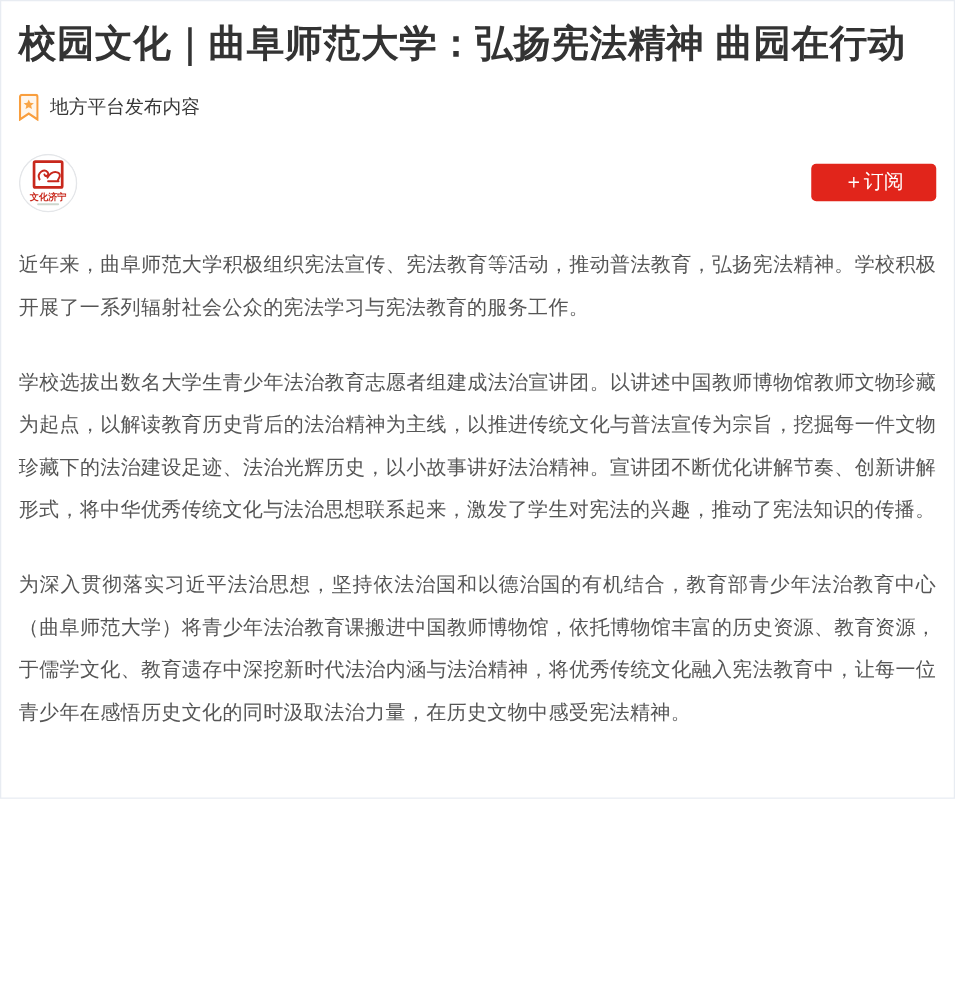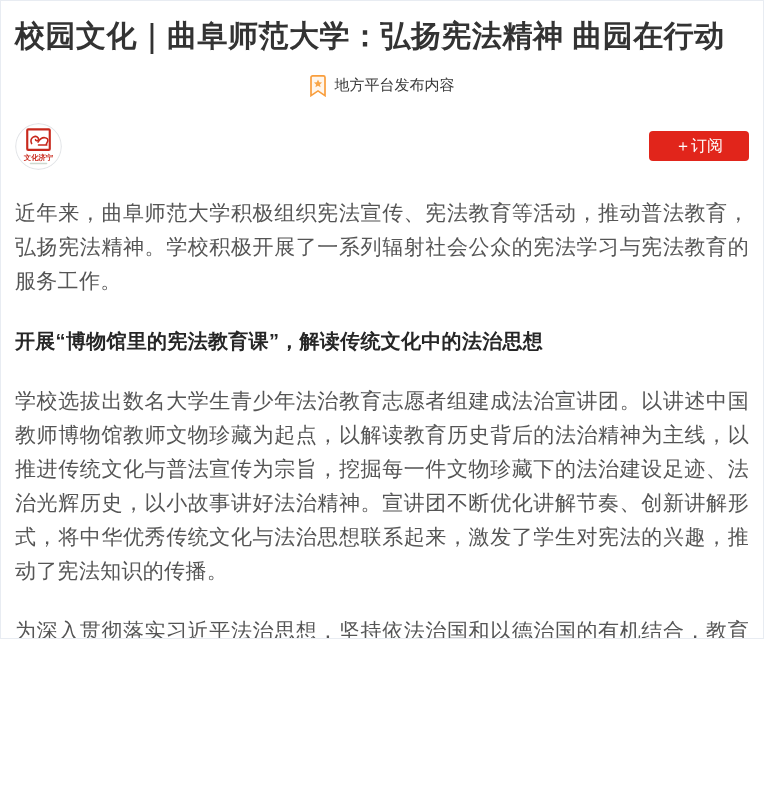--- a/index.html
+++ b/index.html
@@ -20,21 +20,20 @@
     font-size: 30px;
     line-height: 1.15;
     font-weight: 600;
     color: #333;
     letter-spacing: 0.5px;
   }
   .badge-row {
     margin-top: 21px;
     display: flex;
     align-items: center;
-    justify-content: center;
   }
   .badge-row .icon { width: 16px; height: 22px; flex: 0 0 auto; }
   .badge-label {
     margin-left: 9px;
     font-size: 15px;
     color: #383838;
   }
   .publisher-row {
     margin-top: 26px;
     display: flex;
@@ -68,21 +67,21 @@
     font-family: inherit;
     line-height: 1;
     height: 30px;
     min-width: 68px;
     padding: 0 26px;
     border-radius: 4px;
     cursor: pointer;
   }
   .article { margin-top: 4px; }
   .article p {
-    font-size: 21px;
+    font-size: 16px;
     line-height: 34px;
     color: #555;
     margin: 26px 0;
     text-align: justify;
     letter-spacing: 0.3px;
   }
   .article h2 {
     font-size: 20px;
     line-height: 30px;
     color: #262626;
@@ -113,18 +112,17 @@
       <path d="M17 21 q-2-4 1.5-6.5 q3-2 5 0.5 q1.5 2-0.5 3 q-1.5 0.6-2-1" fill="none" stroke="#c8281c" stroke-width="1.6" stroke-linecap="round"></path>
       <path d="M23.5 19.5 q3-5 7-4.5 q3.5 0.5 3 3.5 l-1.5 3 M24 22.5 h8.5" fill="none" stroke="#c8281c" stroke-width="1.6" stroke-linecap="round"></path>
       <text x="24" y="37.5" text-anchor="middle" font-size="7.5" fill="#c8281c" font-weight="700">文化济宁</text>
       <rect x="15" y="40.5" width="18" height="1.6" rx="0.8" fill="#cdd8cf"></rect>
     </svg>
     <button class="subscribe-btn">＋订阅</button>
   </div>
 
   <div class="article">
     <p>近年来，曲阜师范大学积极组织宪法宣传、宪法教育等活动，推动普法教育，弘扬宪法精神。学校积极开展了一系列辐射社会公众的宪法学习与宪法教育的服务工作。</p>
-    <h2>开展“博物馆里的宪法教育课”，解读传统文化中的法治思想</h2>
     <p>学校选拔出数名大学生青少年法治教育志愿者组建成法治宣讲团。以讲述中国教师博物馆教师文物珍藏为起点，以解读教育历史背后的法治精神为主线，以推进传统文化与普法宣传为宗旨，挖掘每一件文物珍藏下的法治建设足迹、法治光辉历史，以小故事讲好法治精神。宣讲团不断优化讲解节奏、创新讲解形式，将中华优秀传统文化与法治思想联系起来，激发了学生对宪法的兴趣，推动了宪法知识的传播。</p>
     <p>为深入贯彻落实习近平法治思想，坚持依法治国和以德治国的有机结合，教育部青少年法治教育中心（曲阜师范大学）将青少年法治教育课搬进中国教师博物馆，依托博物馆丰富的历史资源、教育资源，于儒学文化、教育遗存中深挖新时代法治内涵与法治精神，将优秀传统文化融入宪法教育中，让每一位青少年在感悟历史文化的同时汲取法治力量，在历史文物中感受宪法精神。</p>
   </div>
 
 </div>
 
 </body></html>

